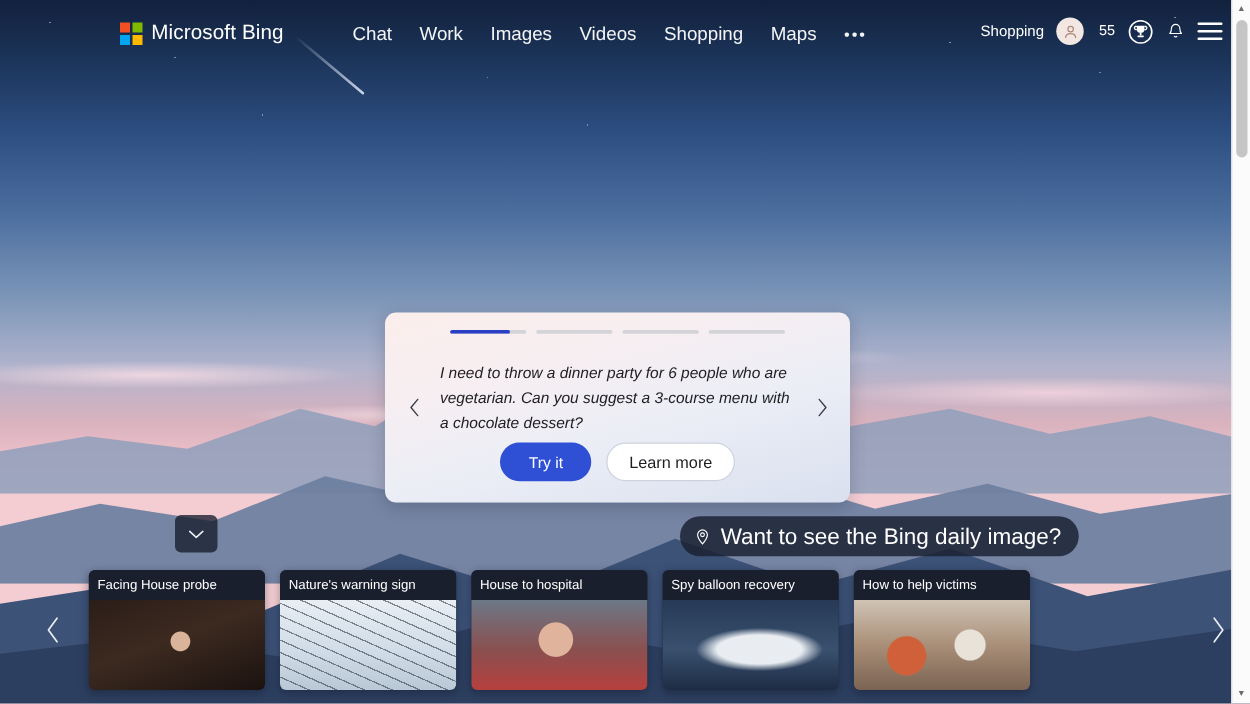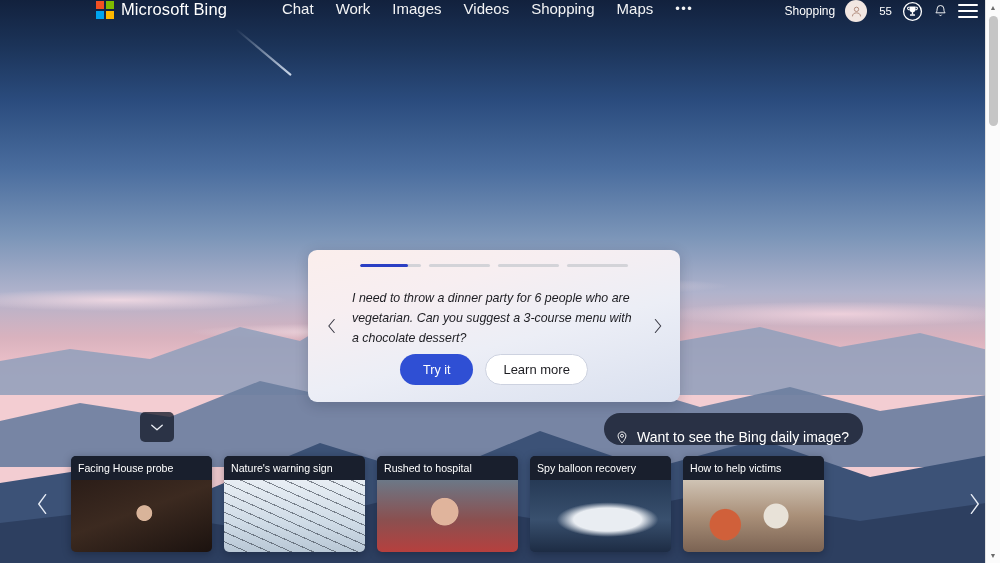--- a/index.html
+++ b/index.html
@@ -70,21 +70,21 @@
   
   .mtn { position: absolute; left: 0; width: 1000px; }
   .mtn svg { display: block; width: 1000px; }
   .mtn-far  { bottom: 168px; }
   .mtn-mid  { bottom: 96px; }
   .mtn-near { bottom: 0; }
 
   
   #header {
     position: absolute; top: 0; left: 0; right: 0; height: 36px;
-    display: flex; align-items: flex-start;
+    display: flex; align-items: flex-end;
     padding: 0 14px 0 96px;
     z-index: 40;
   }
   .brand { display: flex; align-items: center; gap: 7px; }
   .ms-logo {
     width: 18px; height: 18px;
     display: grid; grid-template-columns: 8px 8px; grid-template-rows: 8px 8px; gap: 2px;
   }
   .ms-logo i { display: block; width: 8px; height: 8px; }
   .brand-name { color: #fff; font-size: 16.5px; letter-spacing: .1px; white-space: nowrap; }
@@ -178,25 +178,25 @@
   }
   .btn-learn {
     background: #fff; color: #1d1d22; border: 1px solid #cdd2e0;
     border-radius: 16px; padding: 7px 17px; font-size: 13px;
     font-family: "Liberation Sans", sans-serif; cursor: pointer;
   }
 
   
   #daily-pill {
     position: absolute; right: 137px; top: 413px;
-    display: flex; align-items: flex-end; gap: 8px;
+    display: flex; align-items: center; gap: 8px;
     height: 32px; padding: 0 14px 0 11px;
     background: rgba(24,31,48,.82);
     border-radius: 16px;
-    color: #fff; font-size: 14px; white-space: nowrap;
+    color: #fff; font-size: 18px; white-space: nowrap;
     cursor: pointer; z-index: 30;
   }
   #daily-pill svg { width: 14px; height: 15px; flex: 0 0 14px; }
 
   
   #expand-btn {
     position: absolute; left: 140px; top: 412px;
     width: 34px; height: 30px; border-radius: 5px;
     background: rgba(22,28,44,.78);
     display: flex; align-items: center; justify-content: center;
@@ -418,21 +418,21 @@
     <div class="cards">
       <div class="news-card">
         <div class="nc-title">Facing House probe</div>
         <div class="nc-thumb thumb-hearing"></div>
       </div>
       <div class="news-card">
         <div class="nc-title">Nature's warning sign</div>
         <div class="nc-thumb thumb-wires"></div>
       </div>
       <div class="news-card">
-        <div class="nc-title">Rushed to hospital</div>
+        <div class="nc-title">House to hospital</div>
         <div class="nc-thumb thumb-hospital"></div>
       </div>
       <div class="news-card">
         <div class="nc-title">Spy balloon recovery</div>
         <div class="nc-thumb thumb-balloon"></div>
       </div>
       <div class="news-card">
         <div class="nc-title">How to help victims</div>
         <div class="nc-thumb thumb-victims"></div>
       </div>

